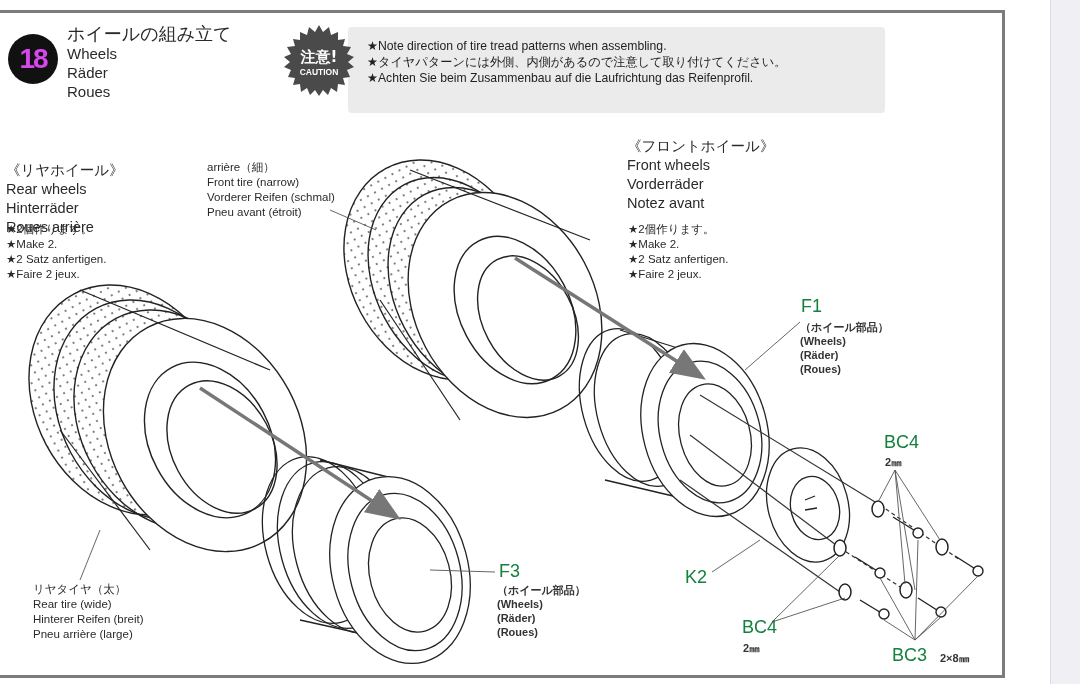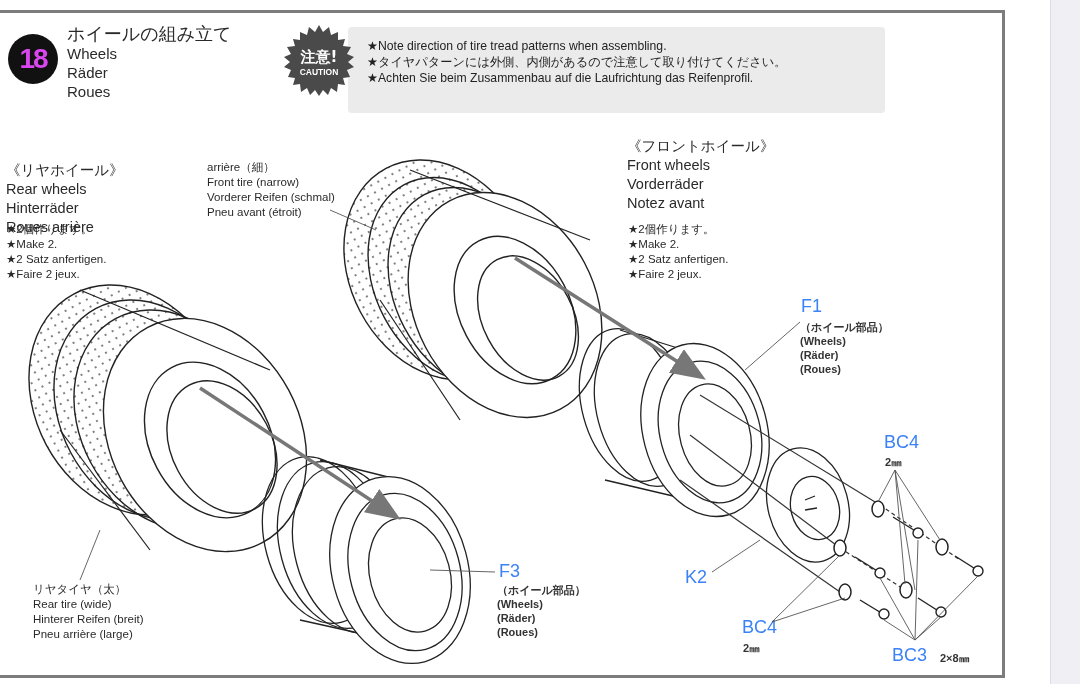--- a/index.html
+++ b/index.html
@@ -8,21 +8,21 @@
   .frame{position:absolute;left:0;top:10px;width:1005px;height:668px;border-top:3px solid #7c7c7c;border-right:3px solid #7c7c7c;border-bottom:3px solid #7c7c7c;box-sizing:border-box;}
   .step-badge{position:absolute;left:8px;top:34px;width:50px;height:50px;border-radius:50%;background:#111;color:#d946ef;font-weight:bold;font-size:28px;line-height:50px;text-align:center;letter-spacing:-2px;}
   .step-title{position:absolute;left:67px;top:25px;font-size:15px;line-height:19px;}
   .step-title .jp{font-size:18px;}
   .caution-box{position:absolute;left:348px;top:27px;width:537px;height:86px;background:#ebebeb;border-radius:4px;}
   .caution-badge{position:absolute;left:283px;top:24px;width:72px;height:72px;}
   .caution-lines{position:absolute;left:367px;top:38px;font-size:12.2px;line-height:16px;color:#222;}
   .txt{position:absolute;font-size:13px;line-height:17px;color:#2a2a2a;}
   .txt.big{font-size:14.5px;line-height:19px;}
   .txt.small{font-size:11.5px;line-height:15px;}
-  .label-part{position:absolute;font-size:18px;line-height:20px;color:#3b82f6;}
+  .label-part{position:absolute;font-size:18px;line-height:20px;color:#15803d;}
   .label-sub{position:absolute;font-size:11px;line-height:14px;color:#333;font-weight:bold;}
   .line{display:block;white-space:nowrap;}
   svg.drawing{position:absolute;left:0;top:0;}
 </style>
 </head>
 <body>
 
 <div class="side-gutter"></div>
 <div class="frame"></div>
 

